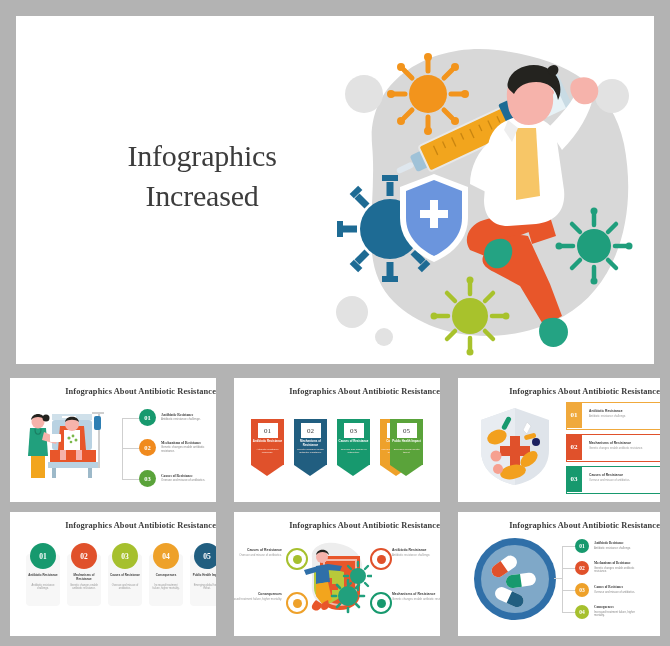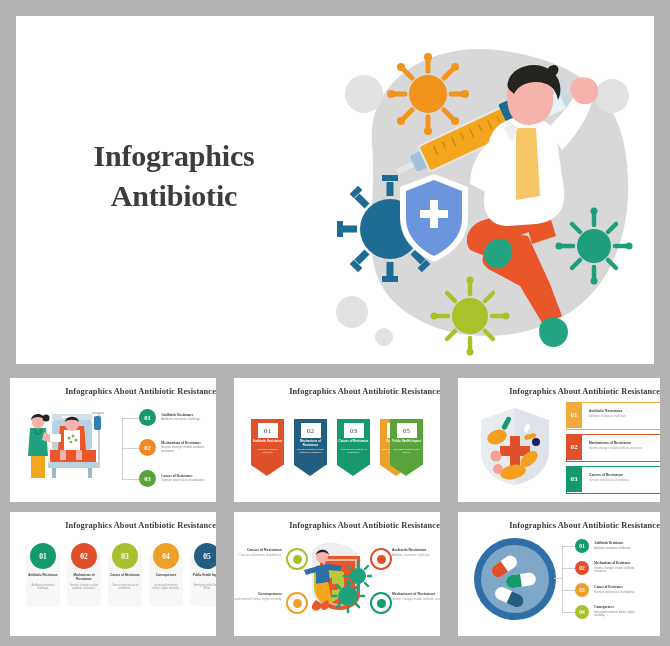--- a/index.html
+++ b/index.html
@@ -11,24 +11,24 @@
     overflow:hidden;
   }
   .page{position:relative;width:670px;height:646px;}
 
   
   .hero{
     position:absolute;left:16px;top:16px;width:638px;height:348px;
     background:#ffffff;overflow:hidden;
   }
   .hero-title{
-    position:absolute;left:12px;top:120px;width:292px;
+    position:absolute;left:40px;top:120px;width:292px;
     text-align:center;
     font-family:"Liberation Serif", serif;
-    font-weight:bold;
+    font-weight:normal;
     font-size:30px;line-height:1.32;
     color:#3c3c3c;
     letter-spacing:-0.2px;
   }
   .hero-art{position:absolute;left:296px;top:8px;width:340px;height:340px;}
 
   
   .grid{
     position:absolute;left:0;top:374px;width:670px;height:272px;
   }
@@ -127,21 +127,21 @@
 </style>
 </head>
 <body>
 
 <div class="page">
 
   <div class="hero">
 
     <div class="hero-title">
       <div>Infographics</div>
-      <div>Antibiotic</div>
+      <div>Increased</div>
     </div>
 
     <svg class="hero-art" viewBox="0 0 340 340">
 
       <path d="M60 120 C55 55 120 18 185 26 C250 34 300 60 312 120 C326 192 305 262 252 292 C196 324 120 316 82 278 C44 240 66 186 60 120 Z" fill="#d8d8d8"></path>
       <circle cx="52" cy="70" r="19" fill="#e2e2e2"></circle>
       <circle cx="300" cy="72" r="17" fill="#e2e2e2"></circle>
       <circle cx="40" cy="288" r="16" fill="#e2e2e2"></circle>
       <circle cx="72" cy="313" r="9" fill="#e2e2e2"></circle>
 

